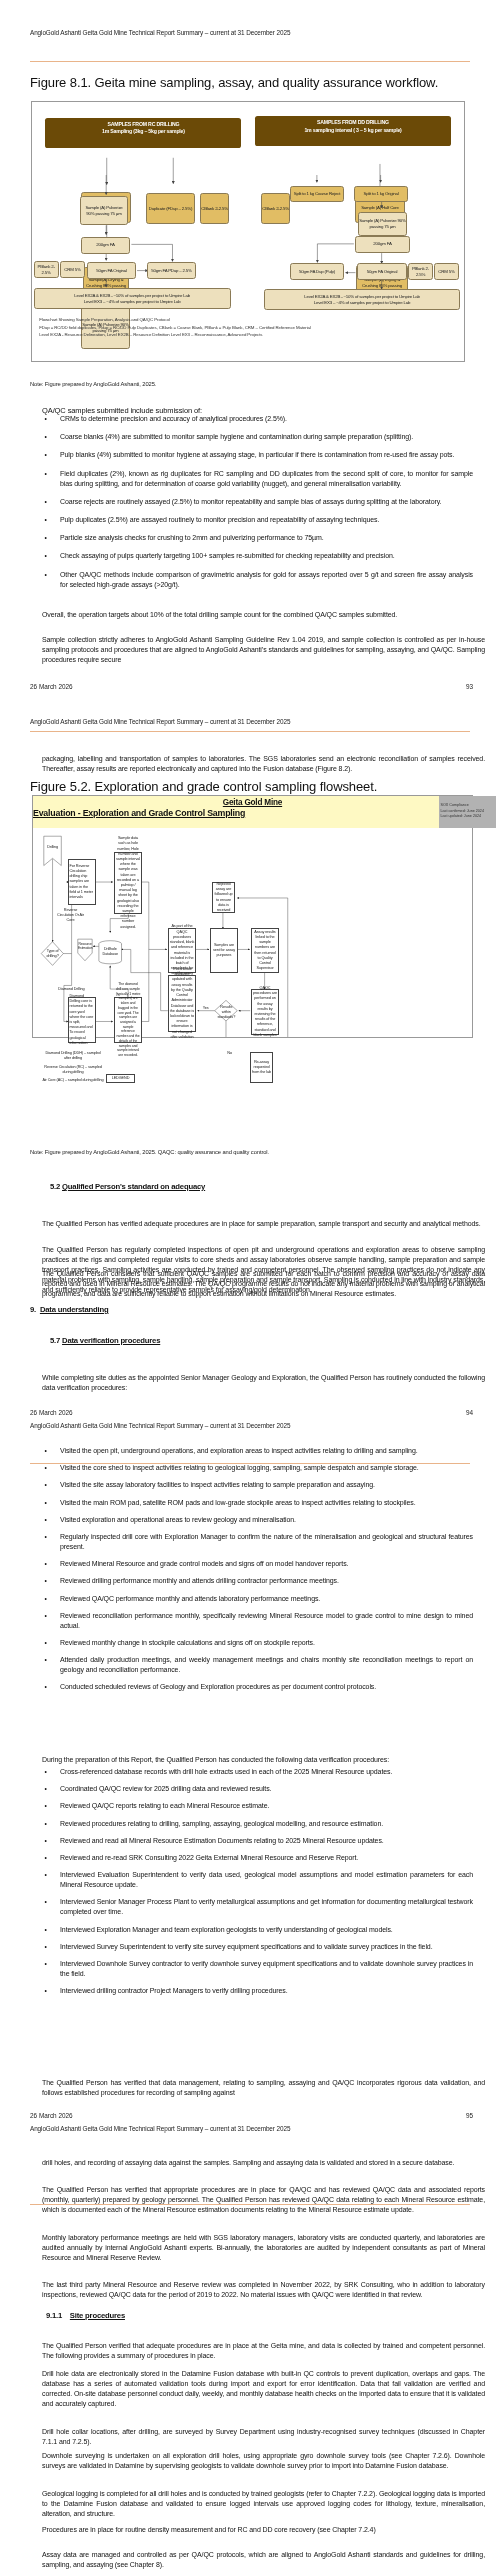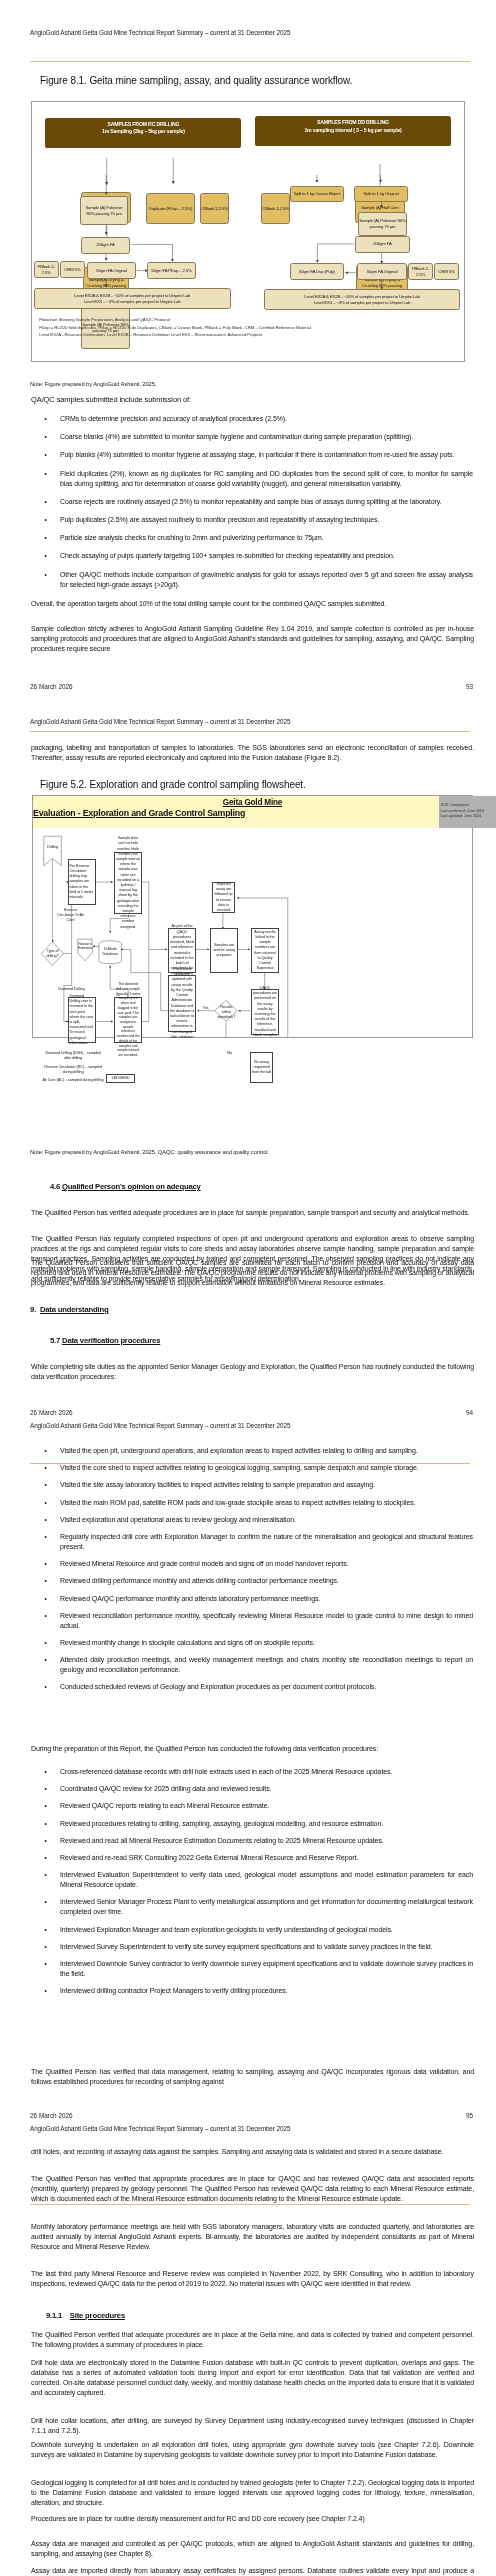--- a/index.html
+++ b/index.html
@@ -2,22 +2,22 @@
 <html style="font-size:8.2px"><head>
 <meta charset="utf-8">
 <style>
   html, body { margin:0; padding:0; background:#ffffff; }
   body { width:497px; height:2813px; position:relative; overflow:hidden;
          font-family:"Liberation Sans", sans-serif; color:#111; }
   .abs { position:absolute; }
   .hdr { left:30px; font-size:6.4px; color:#222; letter-spacing:-0.1px; }
   .rule { left:30px; width:440px; height:1px; background:#e9b48a; }
   .foot { left:30px; width:443px; font-size:6.4px; color:#222; display:flex; justify-content:space-between; }
-  .p { left:30px; width:443px; font-size:7px; line-height:10px; text-align:justify; margin:1px; letter-spacing:-0.1px; }
-  .cap { left:40px; font-size:10px; color:#111; letter-spacing:-0.1px; }
+  .p { left:30px; width:443px; font-size:7px; line-height:10px; text-align:justify; margin:12px; letter-spacing:-0.1px; }
+  .cap { left:30px; font-size:13px; color:#111; letter-spacing:-0.1px; }
   .note { left:30px; font-size:5.8px; color:#222; letter-spacing:-0.1px; }
   ul.bl { position:absolute; left:30px; width:443px; margin:0; padding:0; list-style:none; }
   ul.bl li { position:relative; padding-left:30px; font-size:7px; line-height:10px; text-align:justify; letter-spacing:-0.1px; }
   ul.bl li::before { content:"\2022"; position:absolute; left:14.4px; top:0; font-size:6.7px; }
   .h2 { font-size:7.7px; font-weight:bold; letter-spacing:-0.2px; }
   .h2 .u { text-decoration:underline; }
   
   .fig1 { left:31px; top:101px; width:432px; height:259px; border:0.5px solid #999; background:#fff; }
   .banner { position:absolute; background:#6b4a07; color:#fff; font-weight:bold; font-size:5.2px; text-align:center;
             border-radius:2.6px; line-height:7.2px; padding-top:3.1px; box-sizing:border-box; letter-spacing:-0.2px; }
@@ -247,22 +247,22 @@
 
 <div class="abs" style="left:42px;top:1051px;width:62px">
   <div class="fl" style="position:relative;width:62px;margin-bottom:3.1px">Diamond Drilling (DDH) – sampled after drilling</div>
   <div class="fl" style="position:relative;width:62px;margin-bottom:3.1px">Reverse Circulation (RC) – sampled during drilling</div>
   <div class="fl" style="position:relative;width:62px">Air Core (AC) – sampled during drilling</div>
 </div>
 <div class="fb abs" style="left:106px;top:1074px;width:29px;height:9.3px">LEDGEND</div>
 <div class="fb abs" style="left:250px;top:1052px;width:23px;height:31px">Re-assay requested from the lab</div>
 
 <div class="abs h2" style="left:50px;top:1182px">
-  <span>4.6</span>
-  <span class="u">Qualified Person's opinion on adequacy</span>
+  <span>5.2</span>
+  <span class="u">Qualified Person's standard on adequacy</span>
 </div>
 <p class="abs p" style="top:1207px">The Qualified Person has verified adequate procedures are in place for sample preparation, sample transport and security and analytical methods.</p>
 <p class="abs p" style="top:1233px">The Qualified Person has regularly completed inspections of open pit and underground operations and exploration areas to observe sampling practices at the rigs and completed regular visits to core sheds and assay laboratories observe sample handling, sample preparation and sample transport practices. Sampling activities are conducted by trained and competent personnel. The observed sampling practices do not indicate any material problems with sampling, sample handling, sample preparation and sample transport. Sampling is conducted in line with industry standards, and sufficiently reliable to provide representative samples for assaying/gold determination.</p>
 <p class="abs p" style="top:1257px">The Qualified Person considers that sufficient QA/QC samples are submitted for each batch to confirm precision and accuracy of assay data reported and used in Mineral Resource estimates. The QA/QC programme results do not indicate any material problems with sampling or analytical programmes, and data are sufficiently reliable to support estimation without limitations on Mineral Resource estimates.</p>
 
 <div class="abs h2" style="left:30px;top:1305px">
   <span>9.</span>&nbsp;
   <span class="u">Data understanding</span>
 </div>
 <div class="abs h2" style="left:50px;top:1336px">

